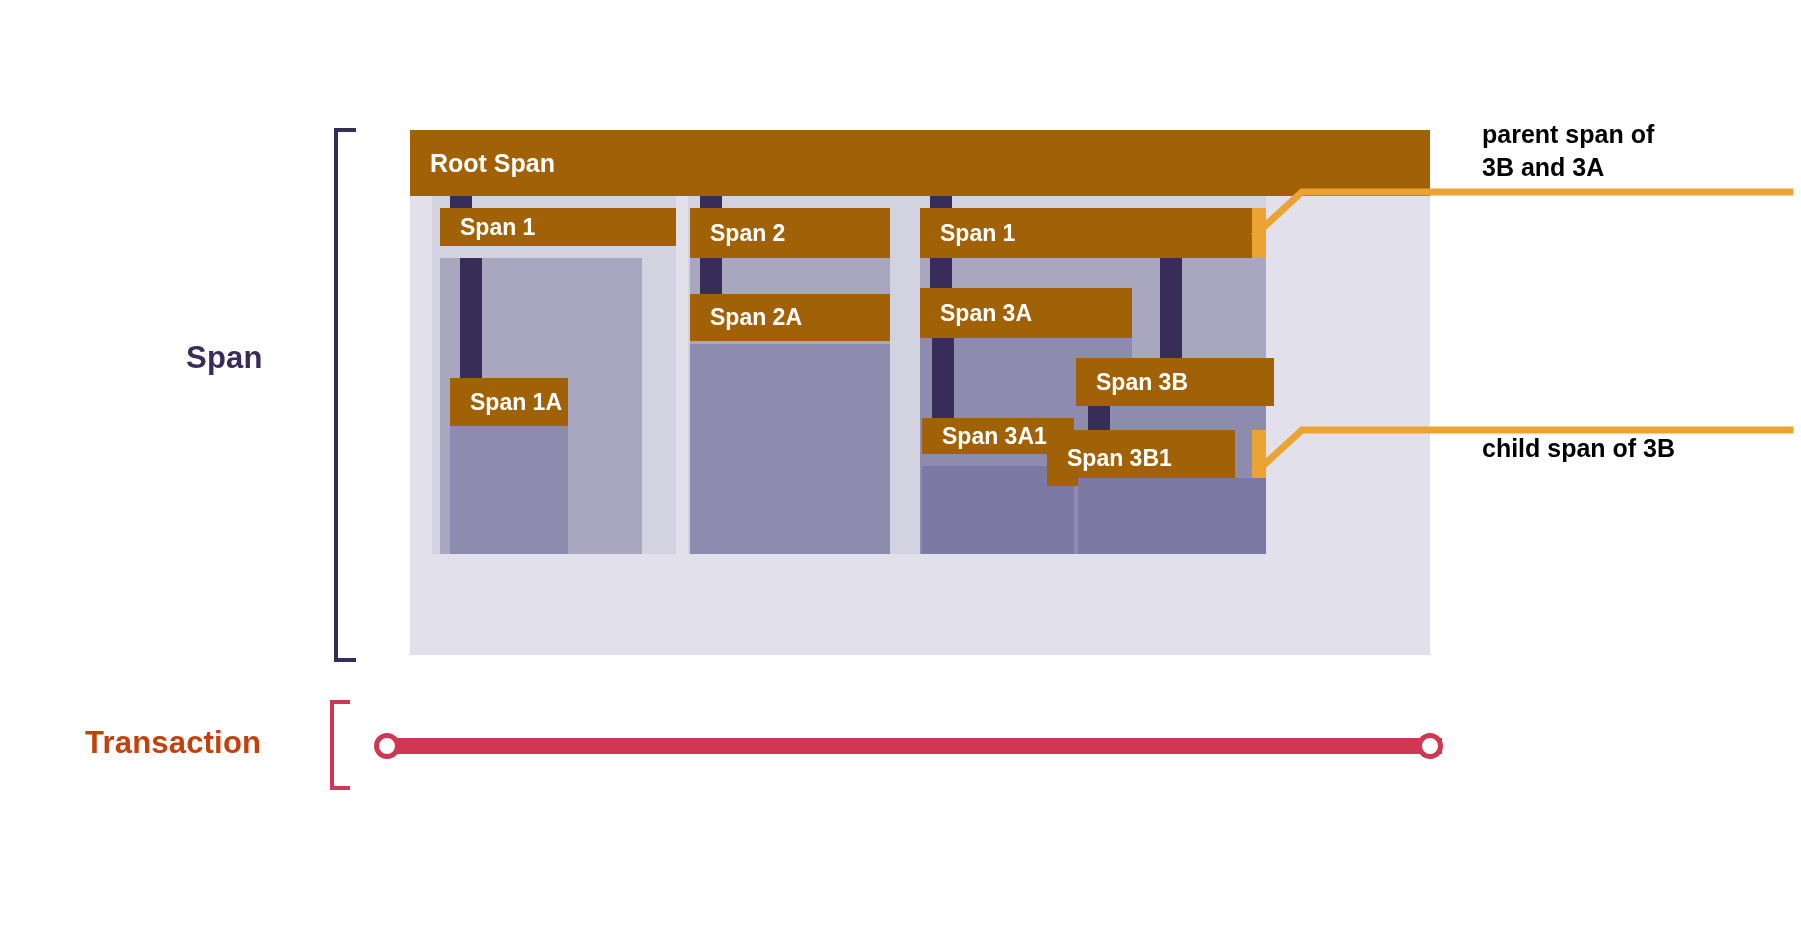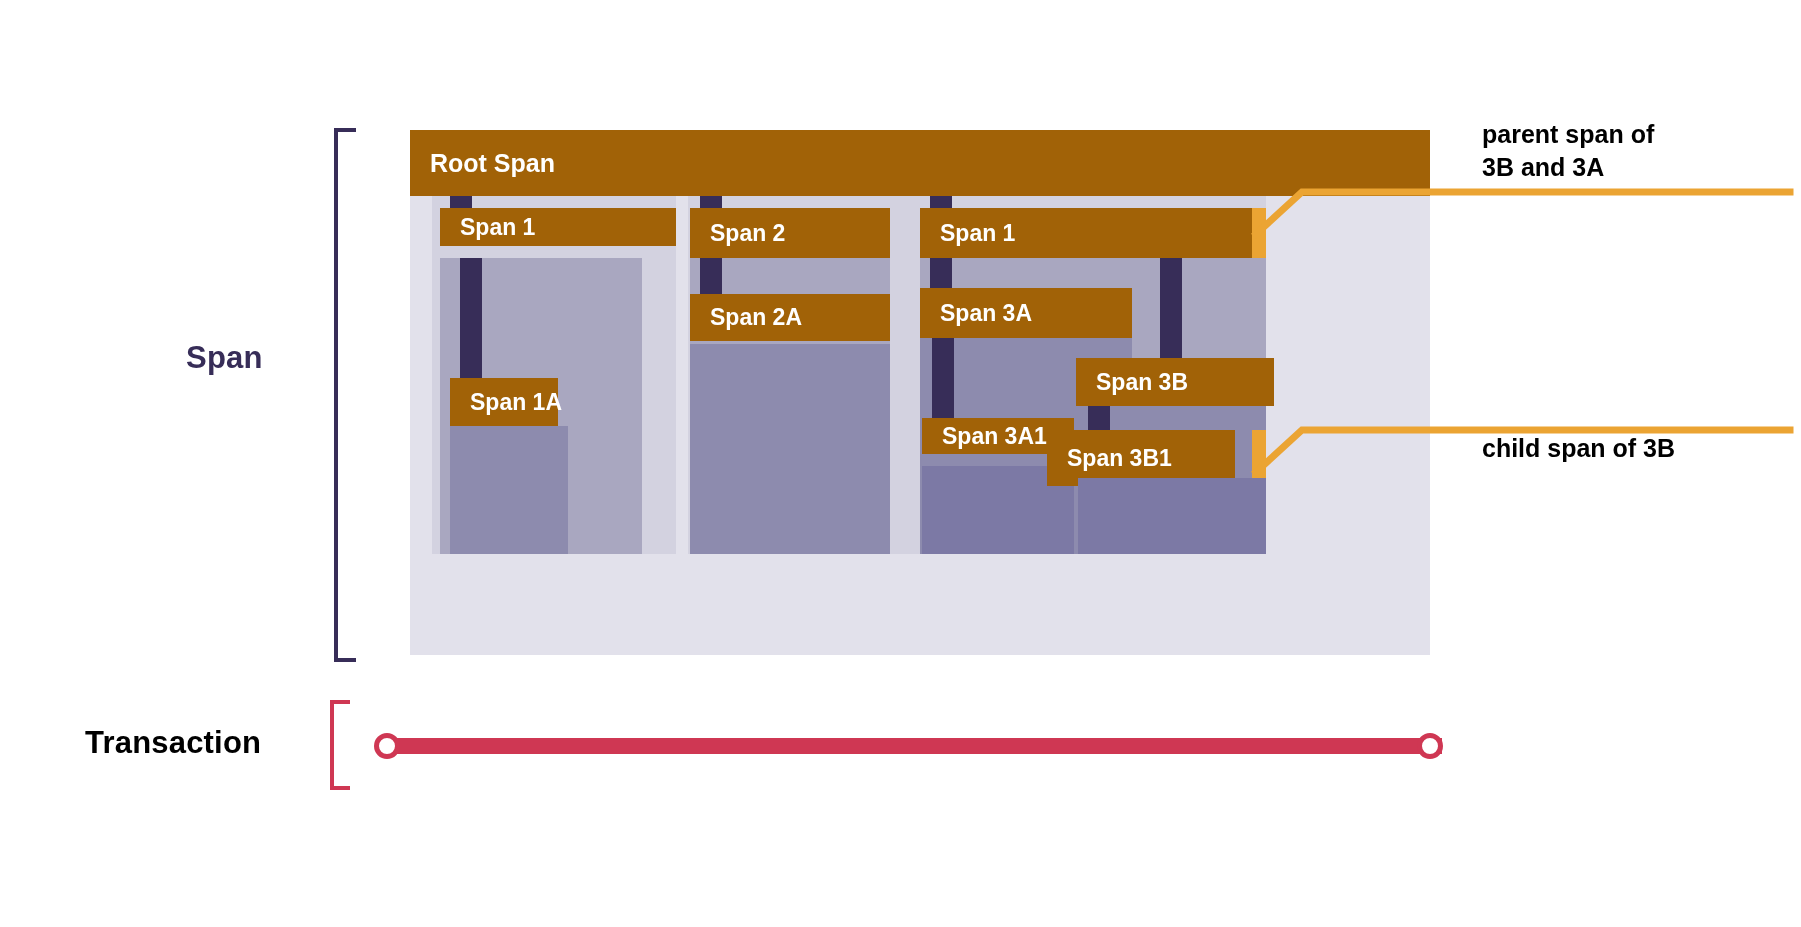--- a/index.html
+++ b/index.html
@@ -25,21 +25,21 @@
     white-space: nowrap;
   }
   #spans-label {
     left: 186px; top: 340px;
     font-size: 31px;
     color: #372d58;
   }
   #transaction-label {
     left: 85px; top: 725px;
     font-size: 31px;
-    color: #000000;
+    color: #c2410c;
   }
 
   
   .bracket {
     position: absolute;
     border-style: solid;
     border-color: #372d58;
     border-width: 4px 0 4px 4px;
     border-right: none;
   }
@@ -152,21 +152,21 @@
     <div class="stem" style="left:40px; top:66px; width:22px; height:40px;"></div>
 
     <div class="bar" style="left:30px; top:78px; width:236px; height:38px;">
       <span class="bar-label">Span 1</span>
     </div>
 
     <div class="blk layer2" style="left:30px; top:128px; width:202px; height:296px;"></div>
 
     <div class="stem" style="left:50px; top:128px; width:22px; height:140px;"></div>
 
-    <div class="bar" style="left:40px; top:248px; width:108px; height:48px;">
+    <div class="bar" style="left:40px; top:248px; width:118px; height:48px;">
       <span class="bar-label">Span 1A</span>
     </div>
 
     <div class="blk layer3" style="left:40px; top:296px; width:118px; height:128px;"></div>
 
     <div class="blk layer1" style="left:278px; top:66px; width:232px; height:358px;"></div>
     <div class="stem" style="left:290px; top:66px; width:22px; height:40px;"></div>
     <div class="bar" style="left:280px; top:78px; width:200px; height:50px;">
       <span class="bar-label">Span 2</span>
     </div>

